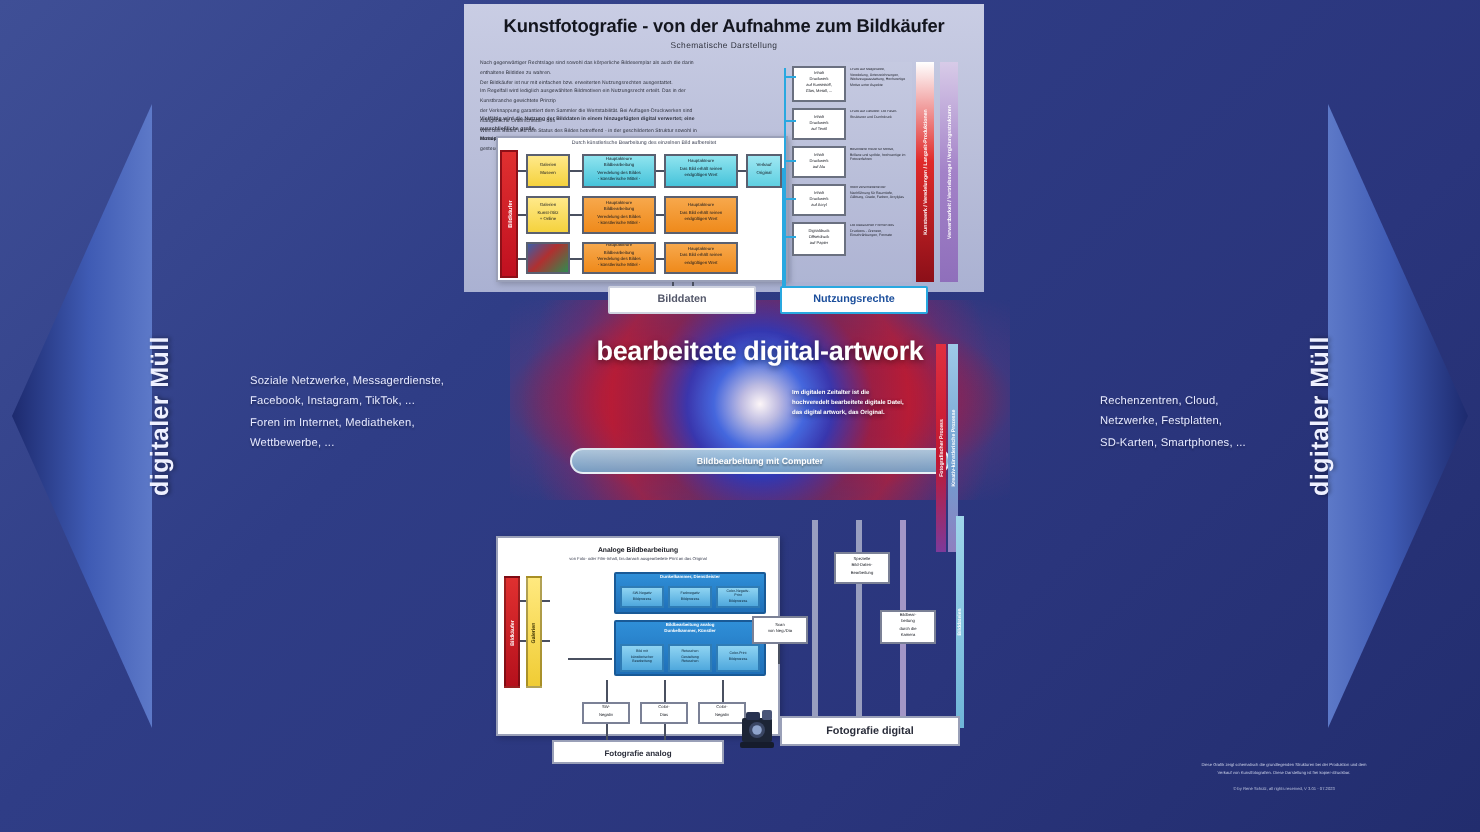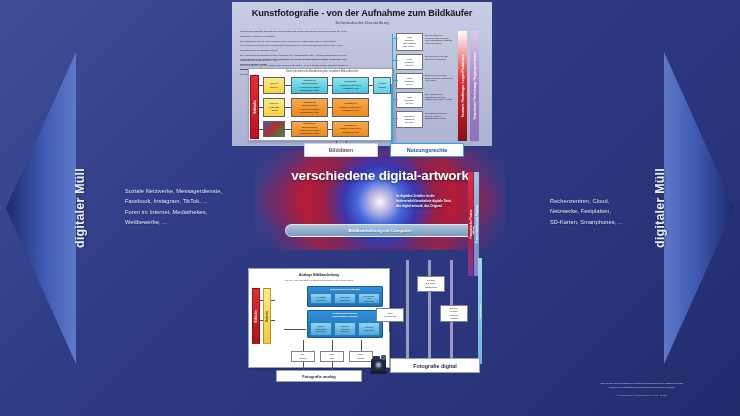--- a/index.html
+++ b/index.html
@@ -394,21 +394,21 @@
   <div class="bline" style="left:392px;top:80px;width:6px;height:1px;"></div>
   <div class="bline" style="left:392px;top:99px;width:6px;height:1px;"></div>
   <div class="bline" style="left:392px;top:118px;width:6px;height:1px;"></div>
   <div class="bline" style="left:391px;top:84px;width:1.2px;height:60px;"></div>
   <div class="bline" style="left:414px;top:143px;width:1.2px;height:4px;"></div>
   <div class="bline" style="left:438px;top:143px;width:1.2px;height:4px;"></div>
   <div class="arr" style="left:336px;top:141px;width:1px;height:4px;"></div>
   <div class="arr" style="left:346px;top:141px;width:1px;height:4px;"></div>
 
   <div id="glow"></div>
-  <div id="center-title">verschiedene digital-artwork</div>
+  <div id="center-title">bearbeitete digital-artwork</div>
   <div id="center-note">Im digitalen Zeitalter ist die
 hochveredelt bearbeitete digitale Datei,
 das digital artwork, das Original.</div>
   <div id="bildbearb">Bildbearbeitung mit Computer</div>
 
   <div style="position:absolute;left:468px;top:172px;width:5px;height:104px;background:linear-gradient(180deg,#e03040,#c21830 55%,#7d3a9a);">
     <span style="position:absolute;left:50%;top:50%;transform:translate(-50%,-50%) rotate(-90deg);white-space:nowrap;font-size:2.6px;font-weight:700;color:#fff;">Fotografischer Prozess</span>
   </div>
   <div style="position:absolute;left:474px;top:172px;width:5px;height:104px;background:linear-gradient(180deg,#9fc9e8,#6f9fd0 60%,#8f7fc0);">
     <span style="position:absolute;left:50%;top:50%;transform:translate(-50%,-50%) rotate(-90deg);white-space:nowrap;font-size:2.6px;font-weight:700;color:#fff;">Kreativ-künstlerische Prozesse</span>

